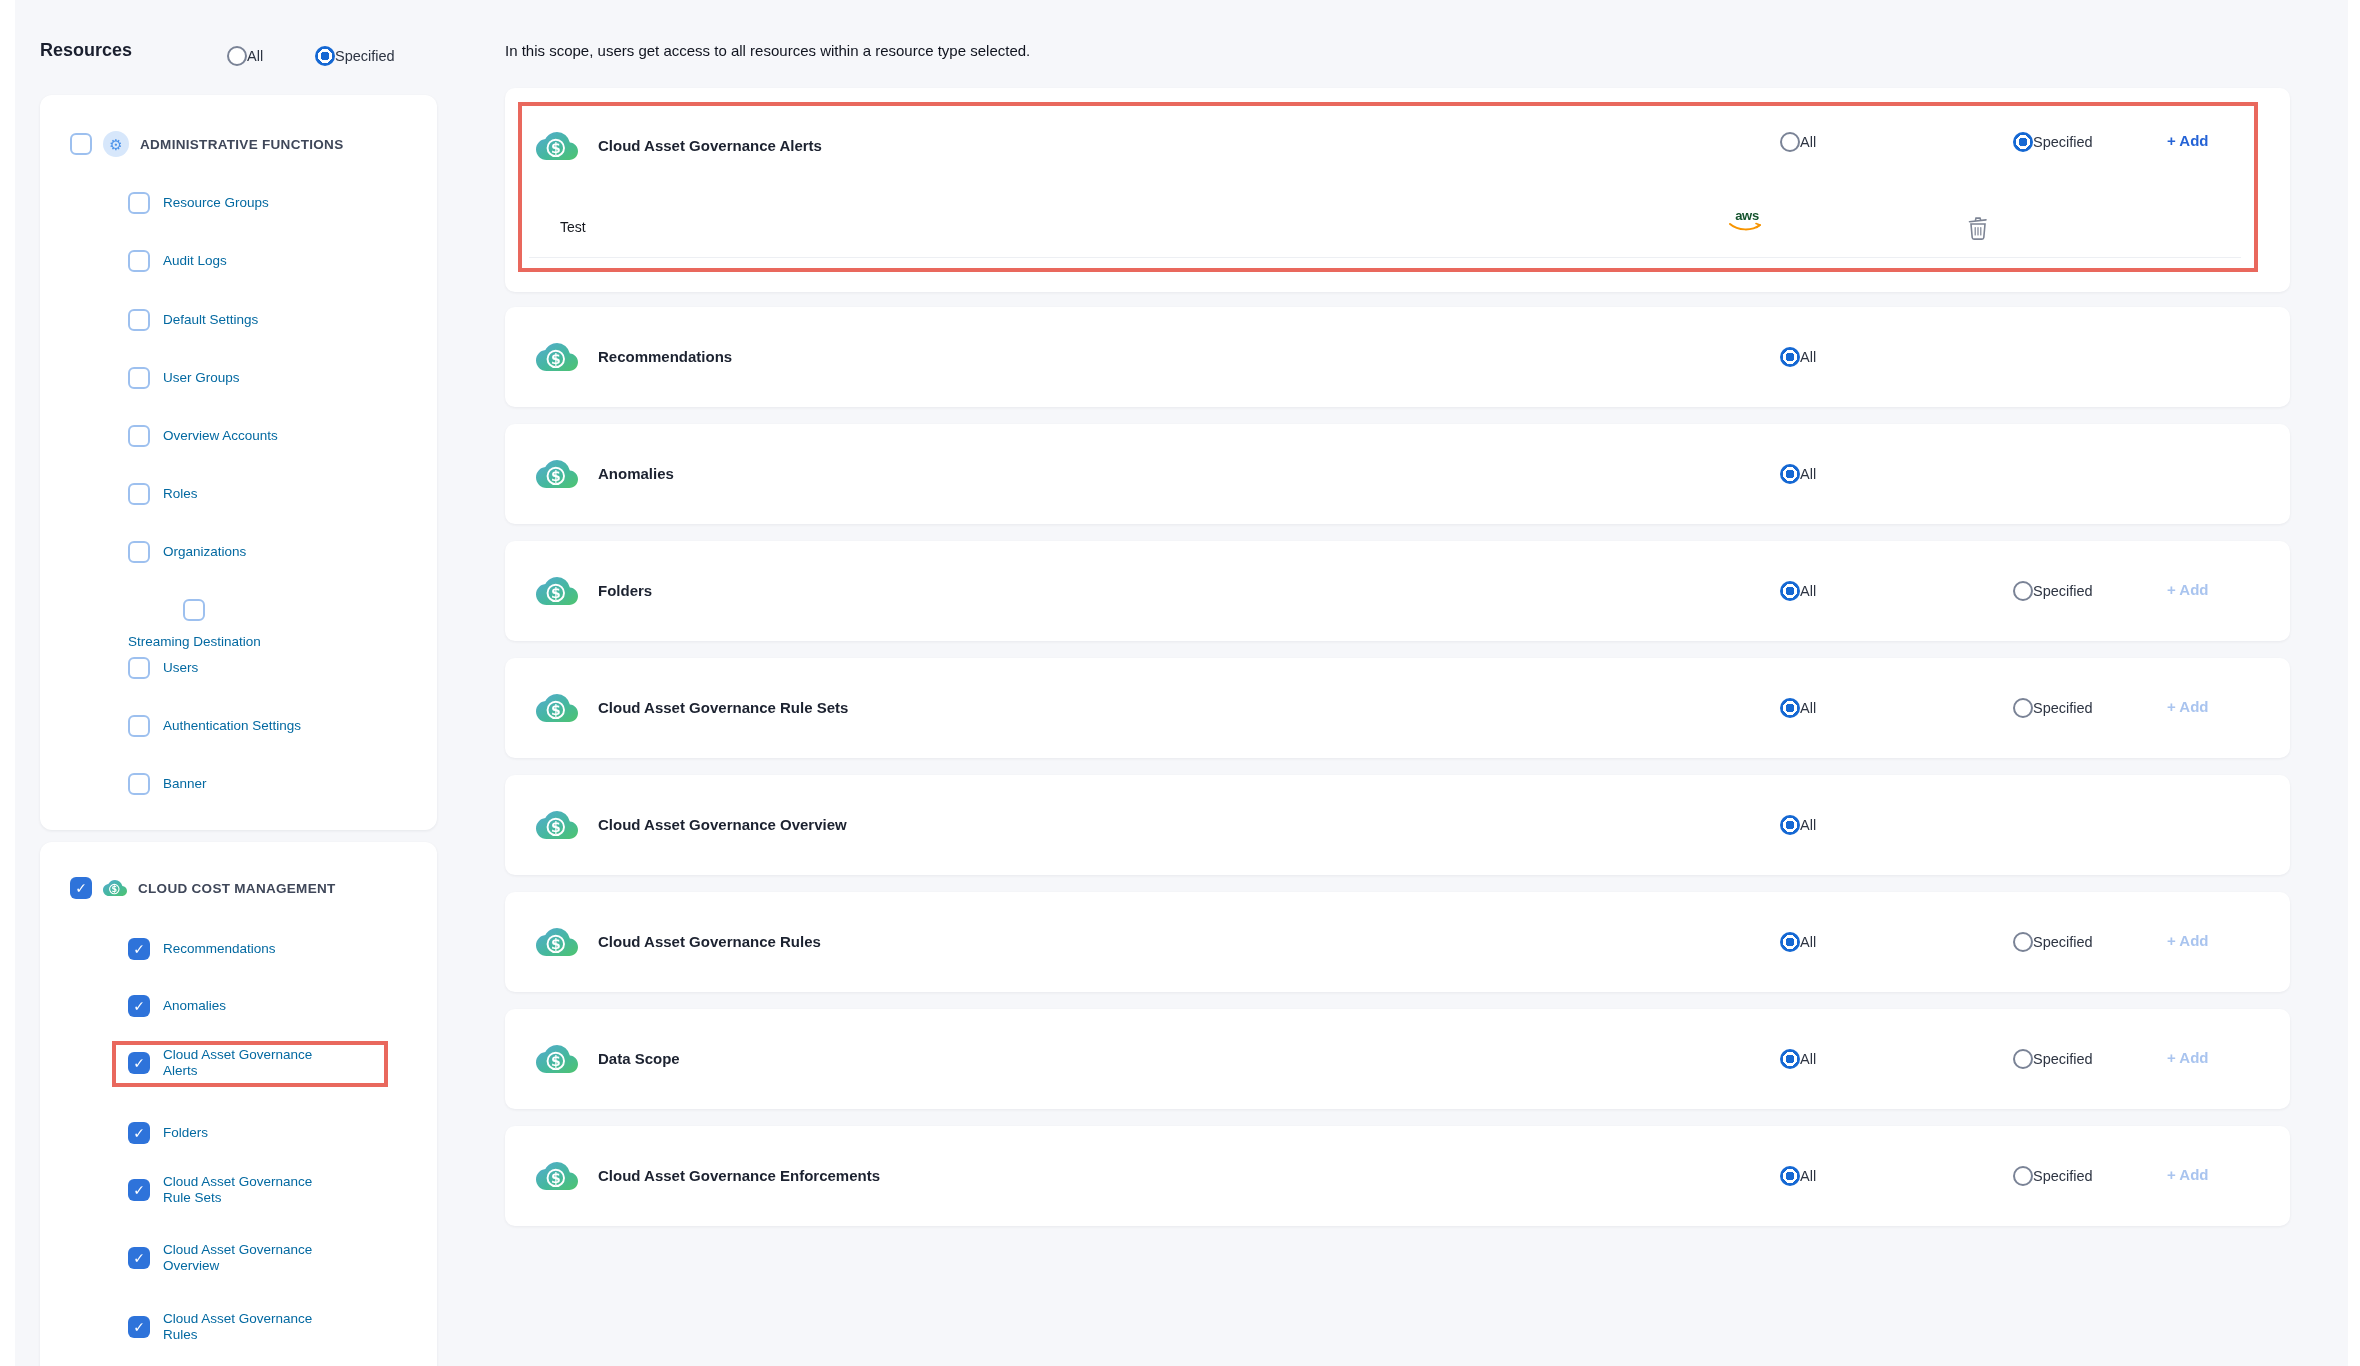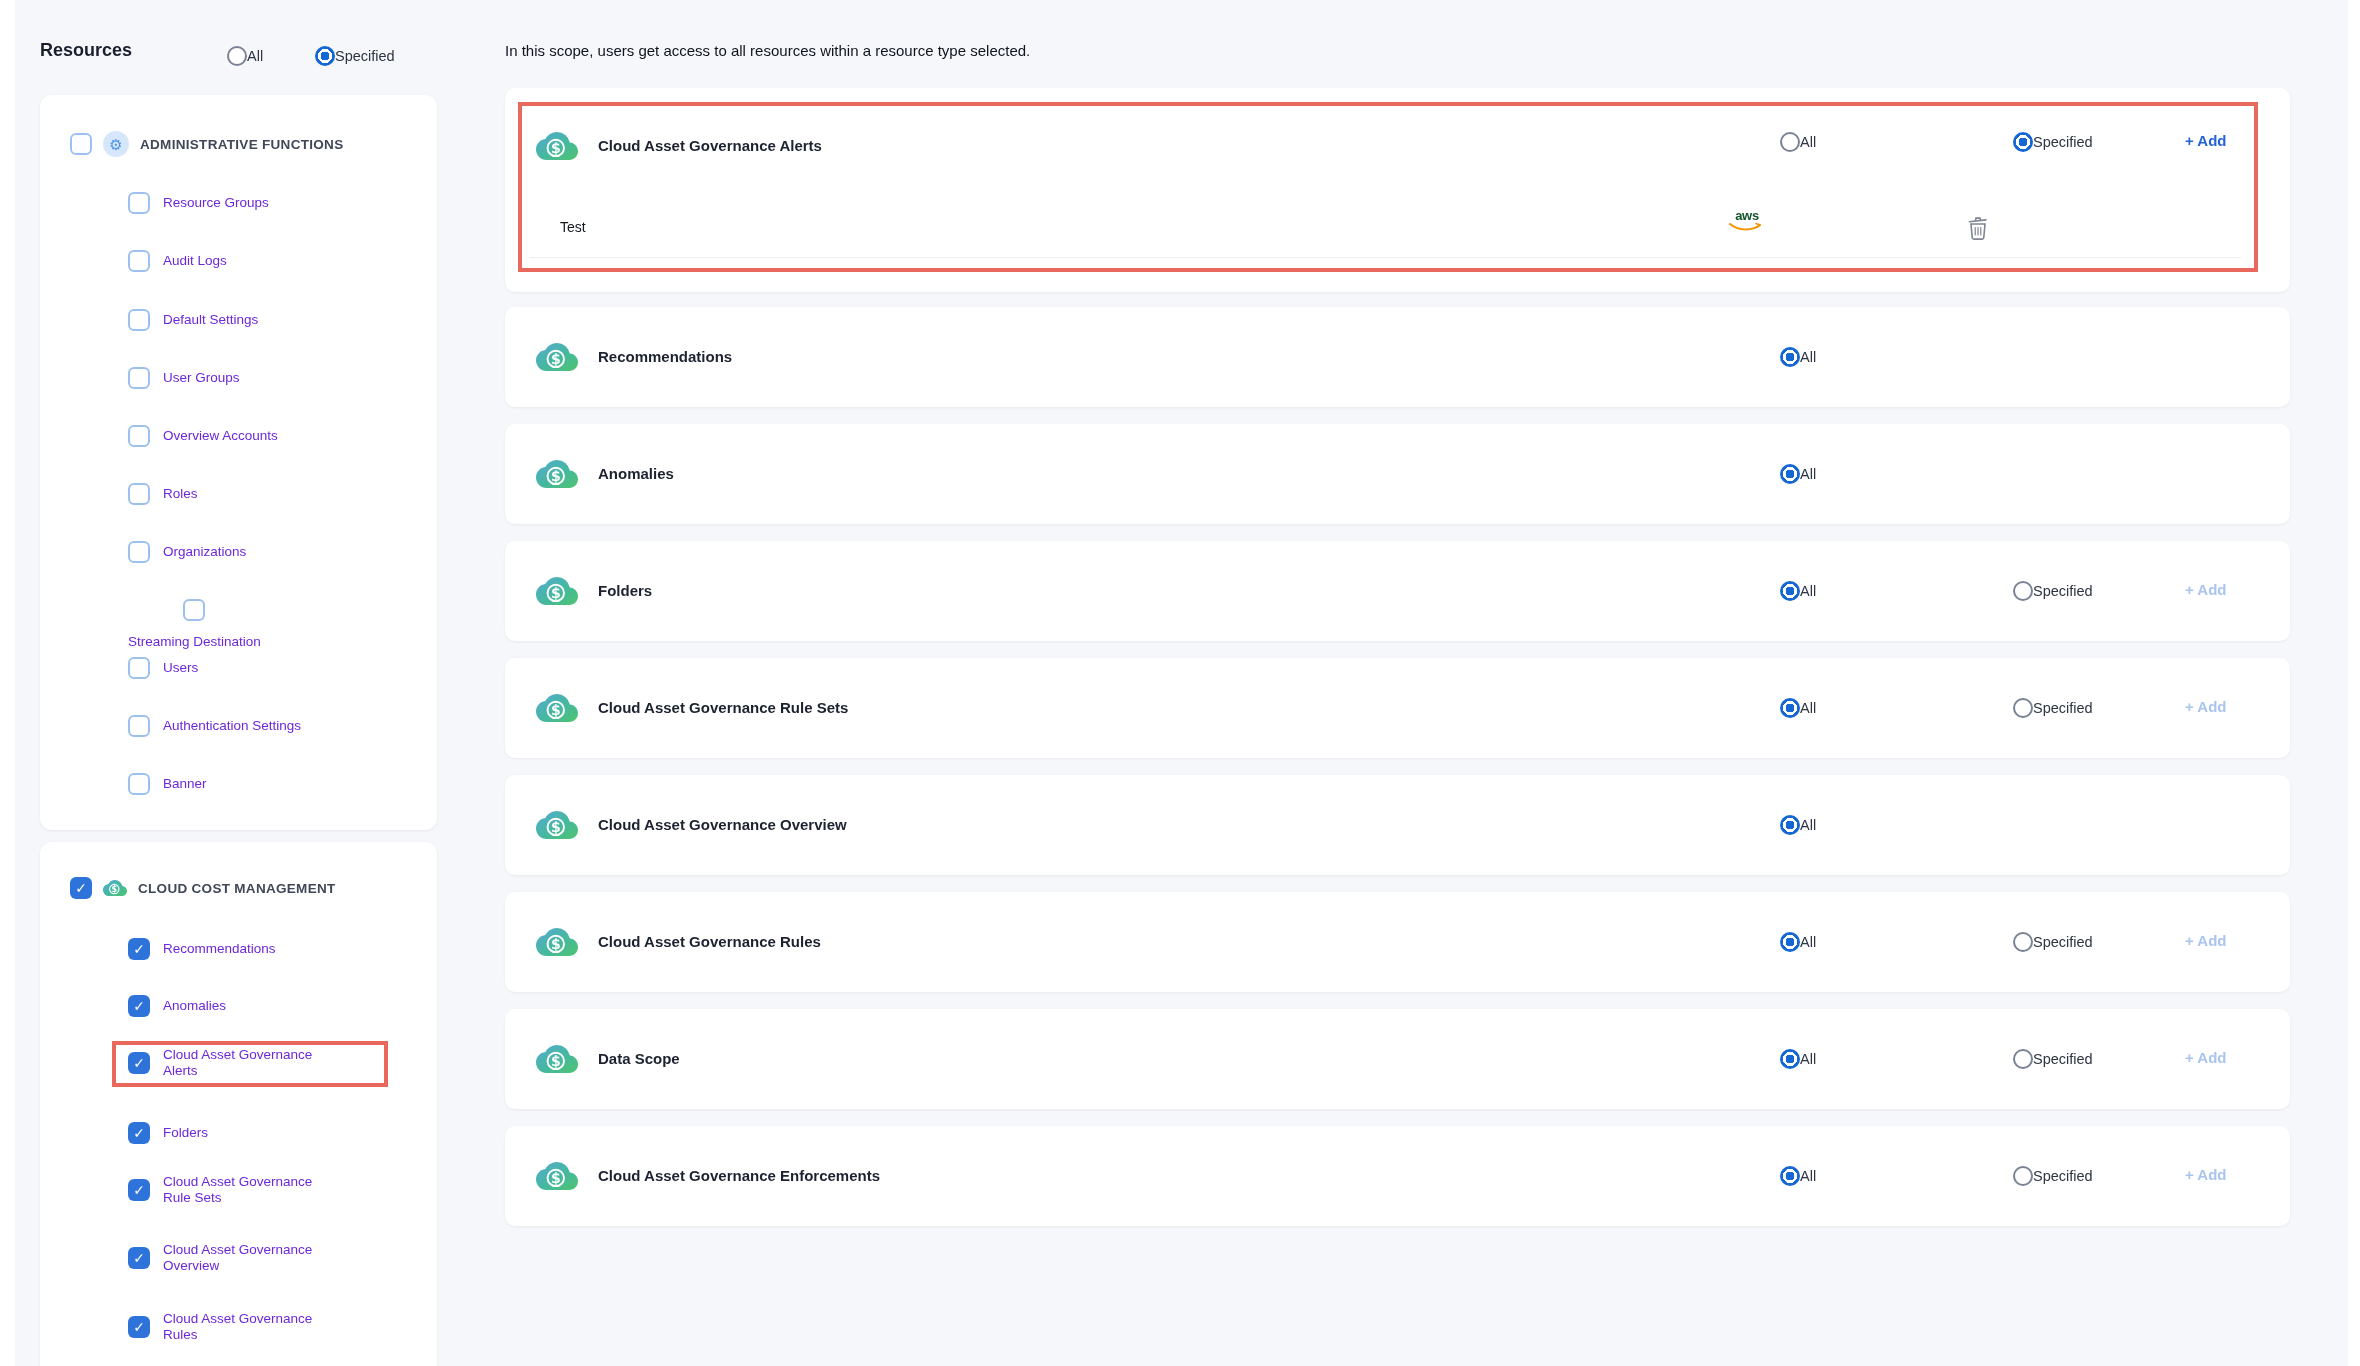--- a/index.html
+++ b/index.html
@@ -13,36 +13,36 @@
   .radio.on  { background:radial-gradient(circle,#1568d3 0 4.5px,#ffffff 4.5px 7px,#1568d3 7px); }
   .radio-group { position:absolute; display:flex; align-items:center; }
   .radio-label { font-size:14.5px; color:#2d3442; }
 
   .cb { width:22px; height:22px; border-radius:6px; flex:0 0 auto;
         display:flex; align-items:center; justify-content:center; }
   .cb.off { border:2px solid #9dc0ef; background:#fff; }
   .cb.on  { background:#2e73da; }
   .cb.on .tick { color:#fff; font-size:14px; font-weight:bold; line-height:1; }
 
-  .add-link { font-size:15px; font-weight:700; position:absolute;margin-left:18px; }
+  .add-link { font-size:15px; font-weight:700; position:absolute; }
   .add-on  { color:#2563d6; }
   .add-off { color:#a9c4ef; }
 
   
   .sb-title { position:absolute; left:40px; top:40px; font-size:18px; font-weight:700; color:#1a1f2e; }
   .s-card { position:absolute; left:40px; width:397px; background:#fff; border-radius:12px;
             box-shadow:0 1px 3px rgba(16,24,40,.07); }
   #card-admin { top:95px; height:735px; }
   #card-ccm   { top:842px; height:548px; }
   .g-row { position:absolute; display:flex; align-items:center; gap:11px; left:30px; }
   .g-label { font-size:13.5px; font-weight:700; letter-spacing:.3px; color:#3f4759; white-space:nowrap; }
   .gear-badge { width:26px; height:26px; border-radius:50%; background:#d7e7fb; color:#4d93ea;
                 display:flex; align-items:center; justify-content:center; font-size:15px; line-height:1; }
   .s-item { position:absolute; left:88px; display:flex; align-items:center; gap:13px; }
-  .s-item .lbl { font-size:13.5px; color:#6d28d9; line-height:16px; }
+  .s-item .lbl { font-size:13.5px; color:#0369a1; line-height:16px; }
   .nowrap { white-space:nowrap; }
   .wrap160 { width:160px; }
   .red-outline { position:absolute; border:4px solid #e9685d; background:transparent; }
 
   
   .scope-note { position:absolute; left:505px; top:42px; font-size:15px; color:#10141f; }
   .row { position:absolute; left:505px; width:1785px; background:#fff; border-radius:10px;
          box-shadow:0 1px 3px rgba(16,24,40,.06); }
   .r-icon { position:absolute; left:31px; width:42px; height:42px; }
   .r-title { position:absolute; left:93px; font-size:15px; font-weight:600; color:#1c2230;

